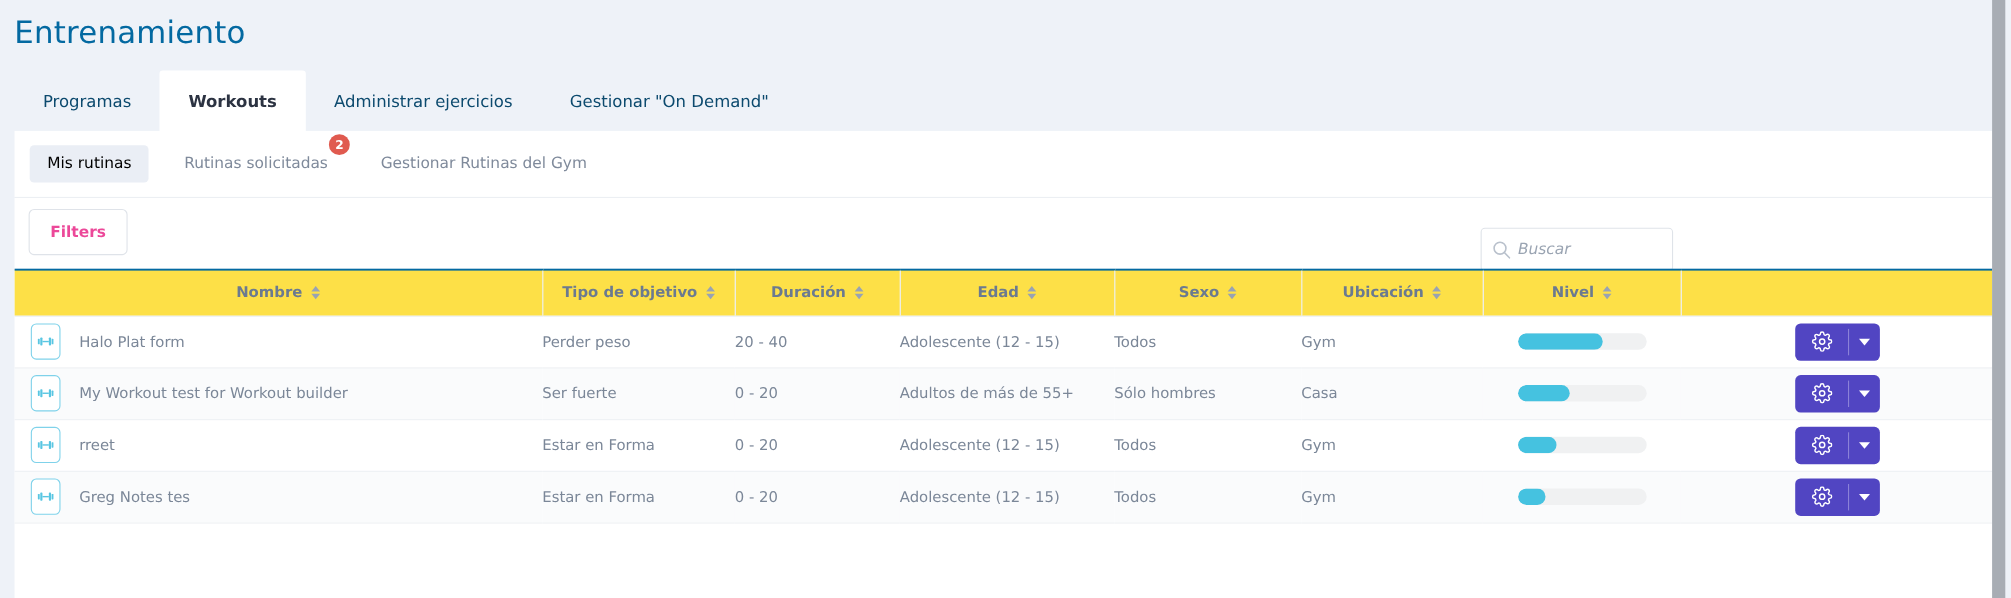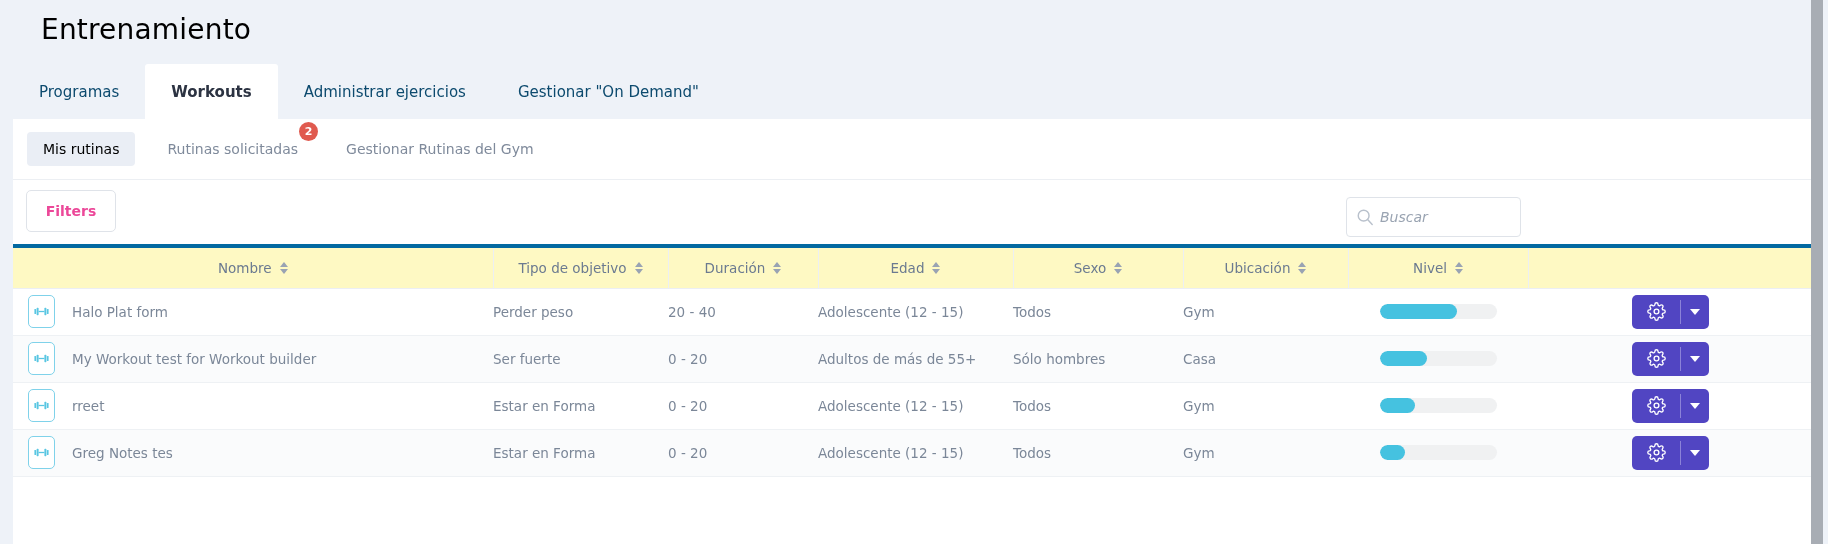--- a/index.html
+++ b/index.html
@@ -23,24 +23,23 @@
     background: #eef2f8;
     z-index: 5;
   }
 
   
   .page-title {
     position: absolute;
     left: 13px; top: 10px;
     font-size: 28px;
     font-weight: 400;
-    color: #000000;
+    color: #0369a1;
     letter-spacing: .2px;
     line-height: 40px;
-    margin-left: 28px;
   }
 
   
   .tabstrip {
     position: absolute;
     left: 13px; top: 64px;
     width: 1800px; height: 55px;
     display: flex;
     align-items: stretch;
     background: transparent;
@@ -122,21 +121,21 @@
     border-radius: 5px;
     background: #fff;
     color: #ec4899;
     font-size: 14px;
     font-weight: bold;
     display: flex; align-items: center; justify-content: center;
     cursor: pointer;
   }
   .search-wrap {
     position: absolute;
-    right: 292px; top: 17px;
+    right: 292px; top: 27px;
     width: 175px; height: 40px;
   }
   .search-box {
     position: relative;
     width: 175px; height: 40px;
     border: 1px solid #dfe3e9;
     border-radius: 4px;
     background: #fff;
     display: flex; align-items: center;
   }
@@ -178,25 +177,25 @@
     height: 300px;
     overflow: hidden;
   }
   table.grid {
     width: 100%;
     border-collapse: collapse;
     table-layout: fixed;
   }
   table.grid thead th {
     height: 42px;
-    background: #fef9c3;
-    border-top: 4px solid #0369a1;
+    background: #fde047;
+    border-top: 2px solid #0369a1;
     border-bottom: 1px solid #eceff3;
     font-size: 13.5px;
-    font-weight: normal;
+    font-weight: bold;
     color: #6b7a90;
     vertical-align: middle;
     padding: 0;
   }
   table.grid thead th + th { border-left: 1px solid #eceff3; margin-top: 27px; }
   .th-inner {
     display: flex; align-items: center; justify-content: center;
     gap: 8px;
     white-space: nowrap;
   }

